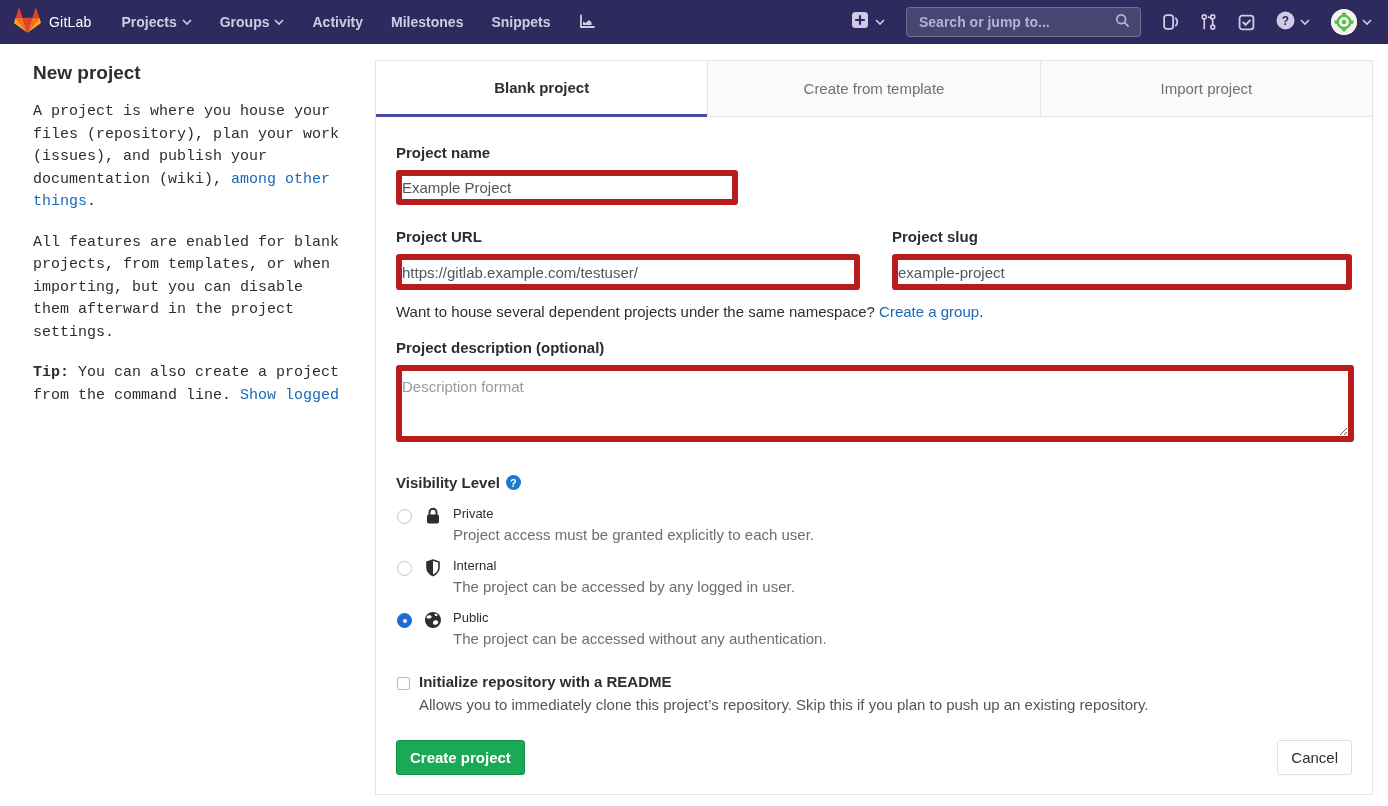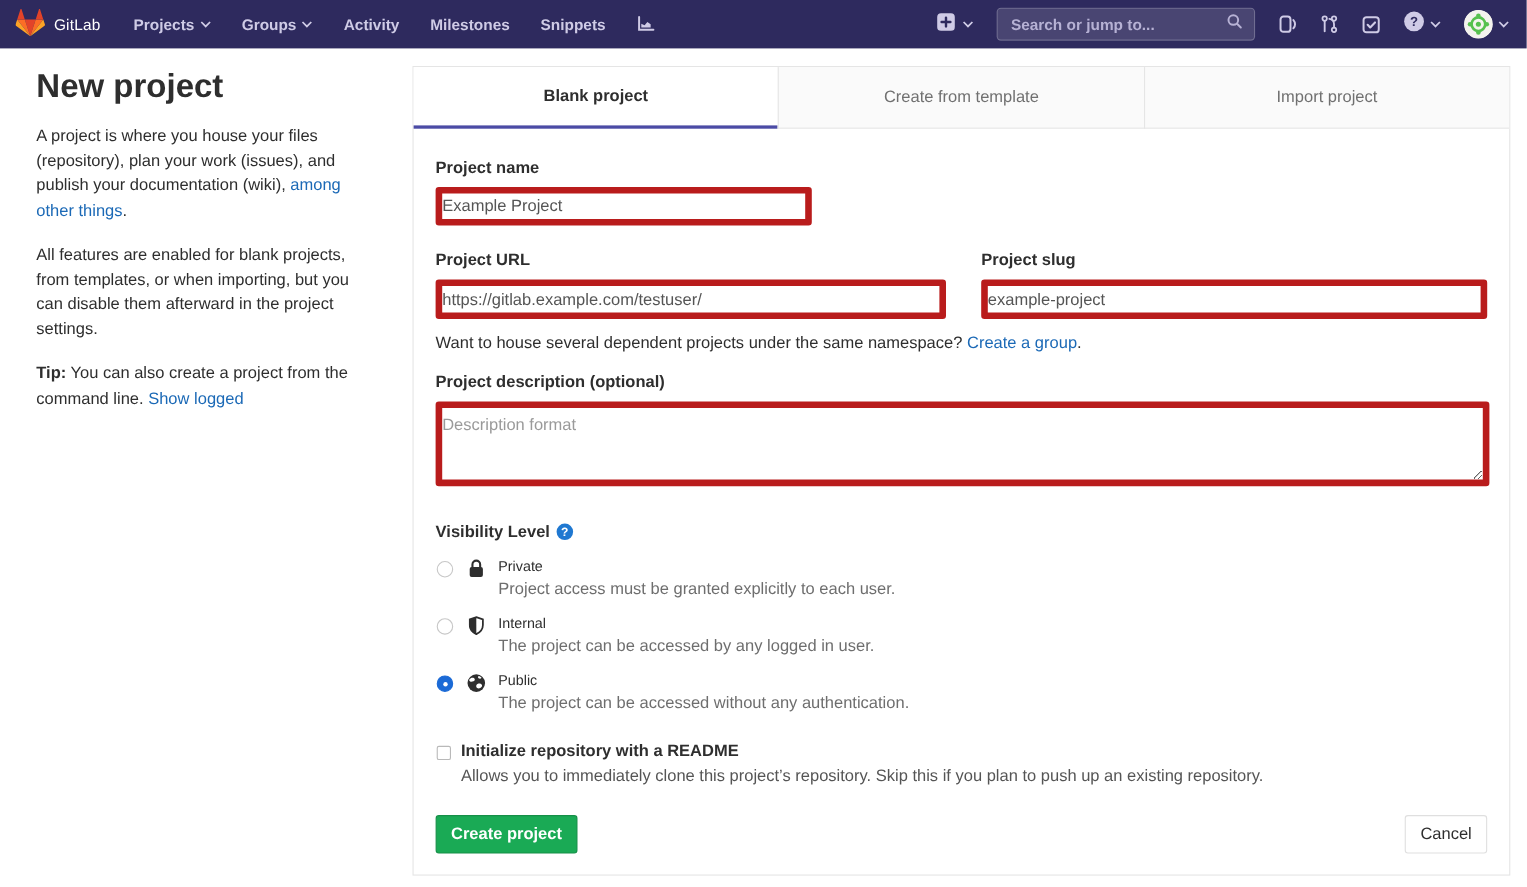--- a/index.html
+++ b/index.html
@@ -30,22 +30,22 @@
     font-family: "Liberation Sans", sans-serif;
   }
   .searchbox input::placeholder { color: #b6b1d4; opacity: 1; }
   .nav-icon { cursor: pointer; display: flex; align-items: center; gap: 5px; }
   .avatar-wrap { display: flex; align-items: center; gap: 5px; cursor: pointer; }
   .avatar { width: 26px; height: 26px; border-radius: 50%; background: #f2f2ef; display: flex; align-items: center; justify-content: center; overflow: hidden; }
 
   
   .page { display: flex; align-items: flex-start; }
   .side { width: 375px; padding: 18px 34px 0 33px; flex-shrink: 0; }
-  .side h1 { font-size: 30px; font-weight: 700; color: #2e2e2e; margin: 0 0 17px; }
-  .side p { font-size: 15px; line-height: 1.5; margin-bottom: 18px; color: #2e2e2e; }
+  .side h1 { font-size: 19px; font-weight: 700; color: #2e2e2e; margin: 0 0 17px; }
+  .side p { font-size: 15px; line-height: 1.5; margin-bottom: 18px; color: #2e2e2e; font-family: Liberation Mono, monospace; }
   a.link { color: #1b69b6; text-decoration: none; cursor: pointer; }
 
   .panel { width: 998px; margin-top: 16px; border: 1px solid #e5e5e5; background: #fff; }
 
   
   .tabs { display: flex; height: 56px; }
   .tab {
     flex: 1; display: flex; align-items: center; justify-content: center;
     font-size: 15px; color: #707070; background: #fafafa; cursor: pointer;
     border-bottom: 1px solid #e5e5e5; border-left: 1px solid #e5e5e5;

